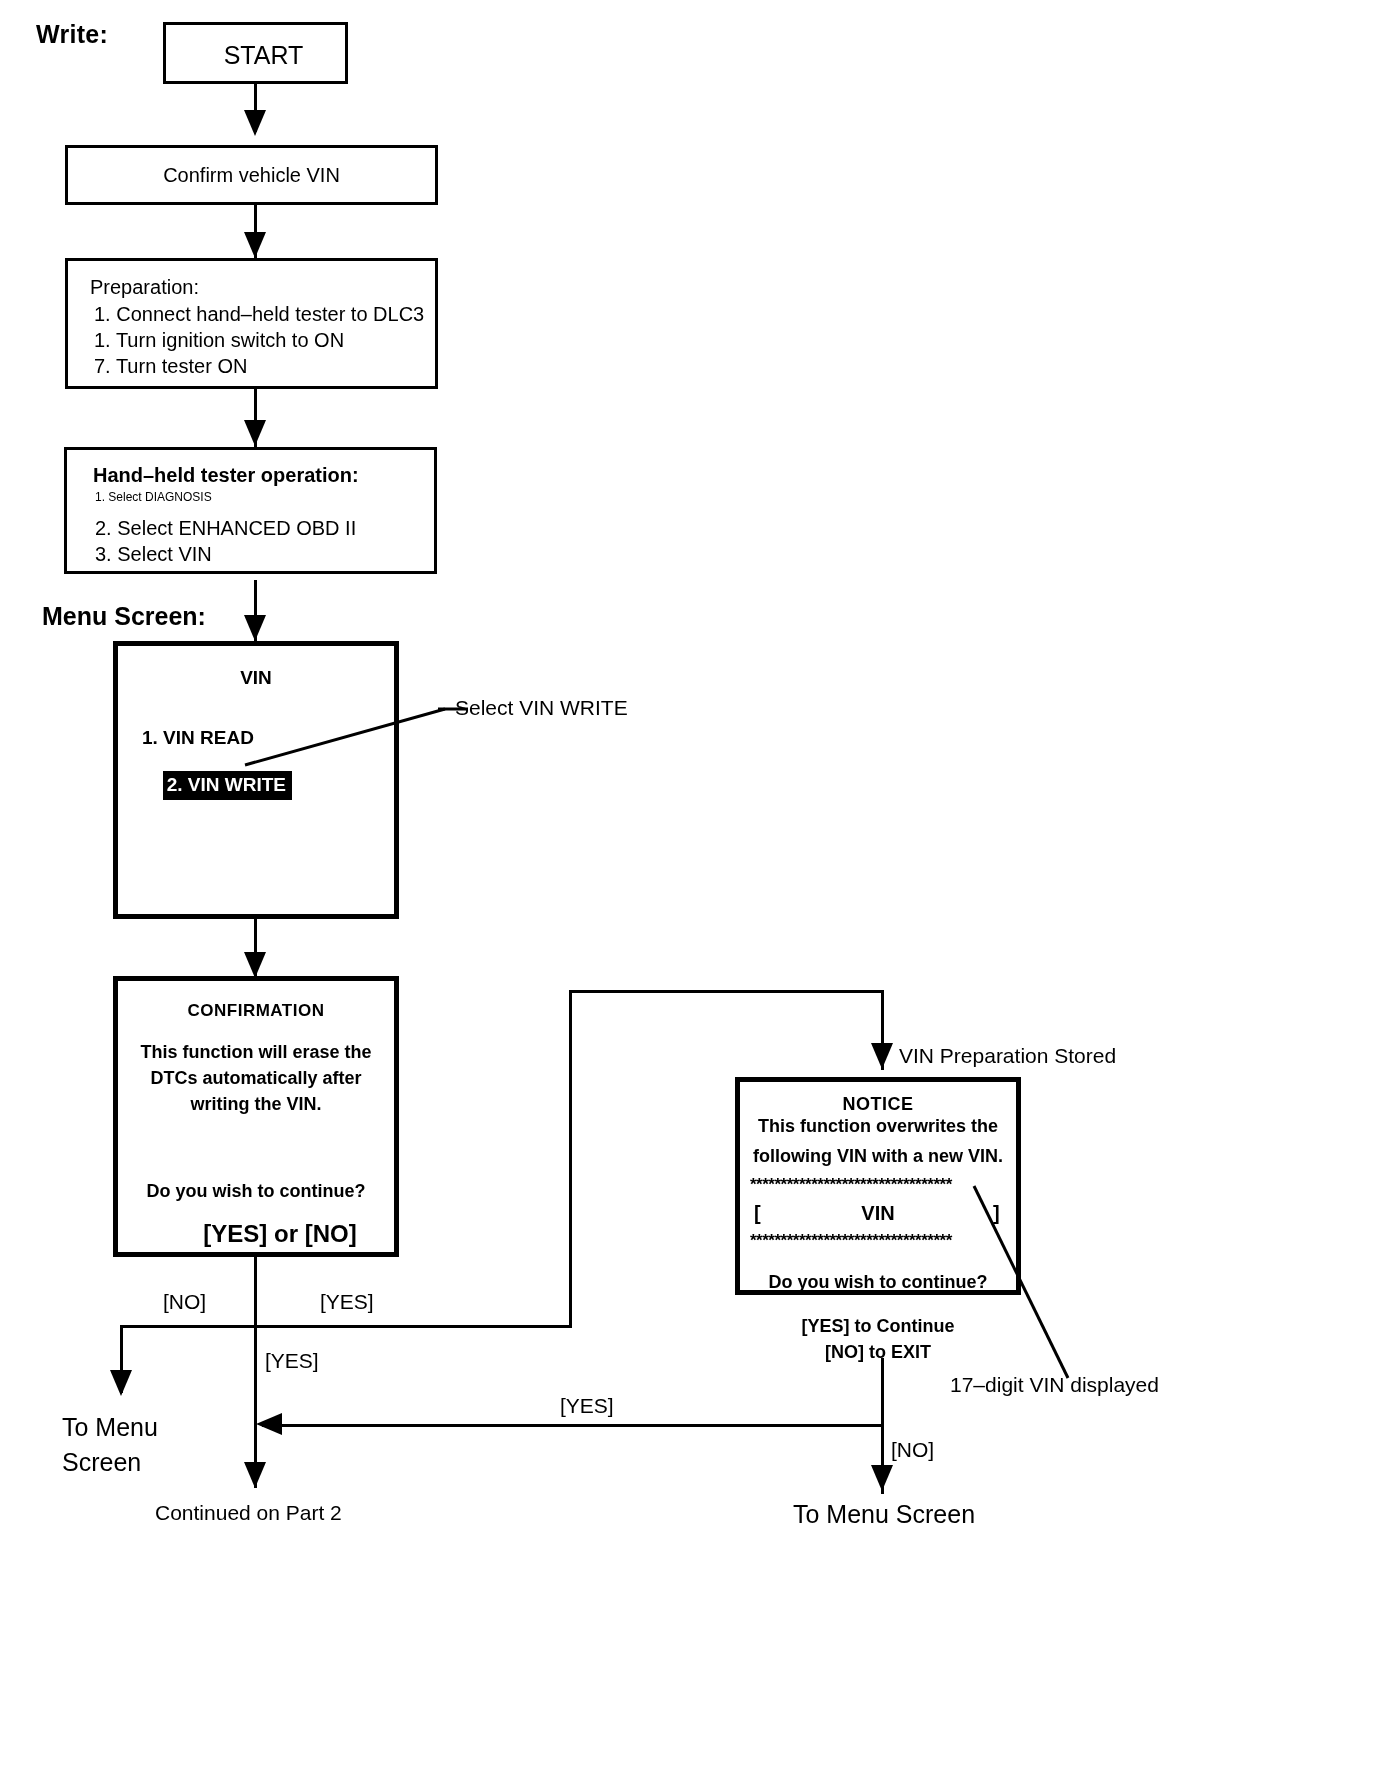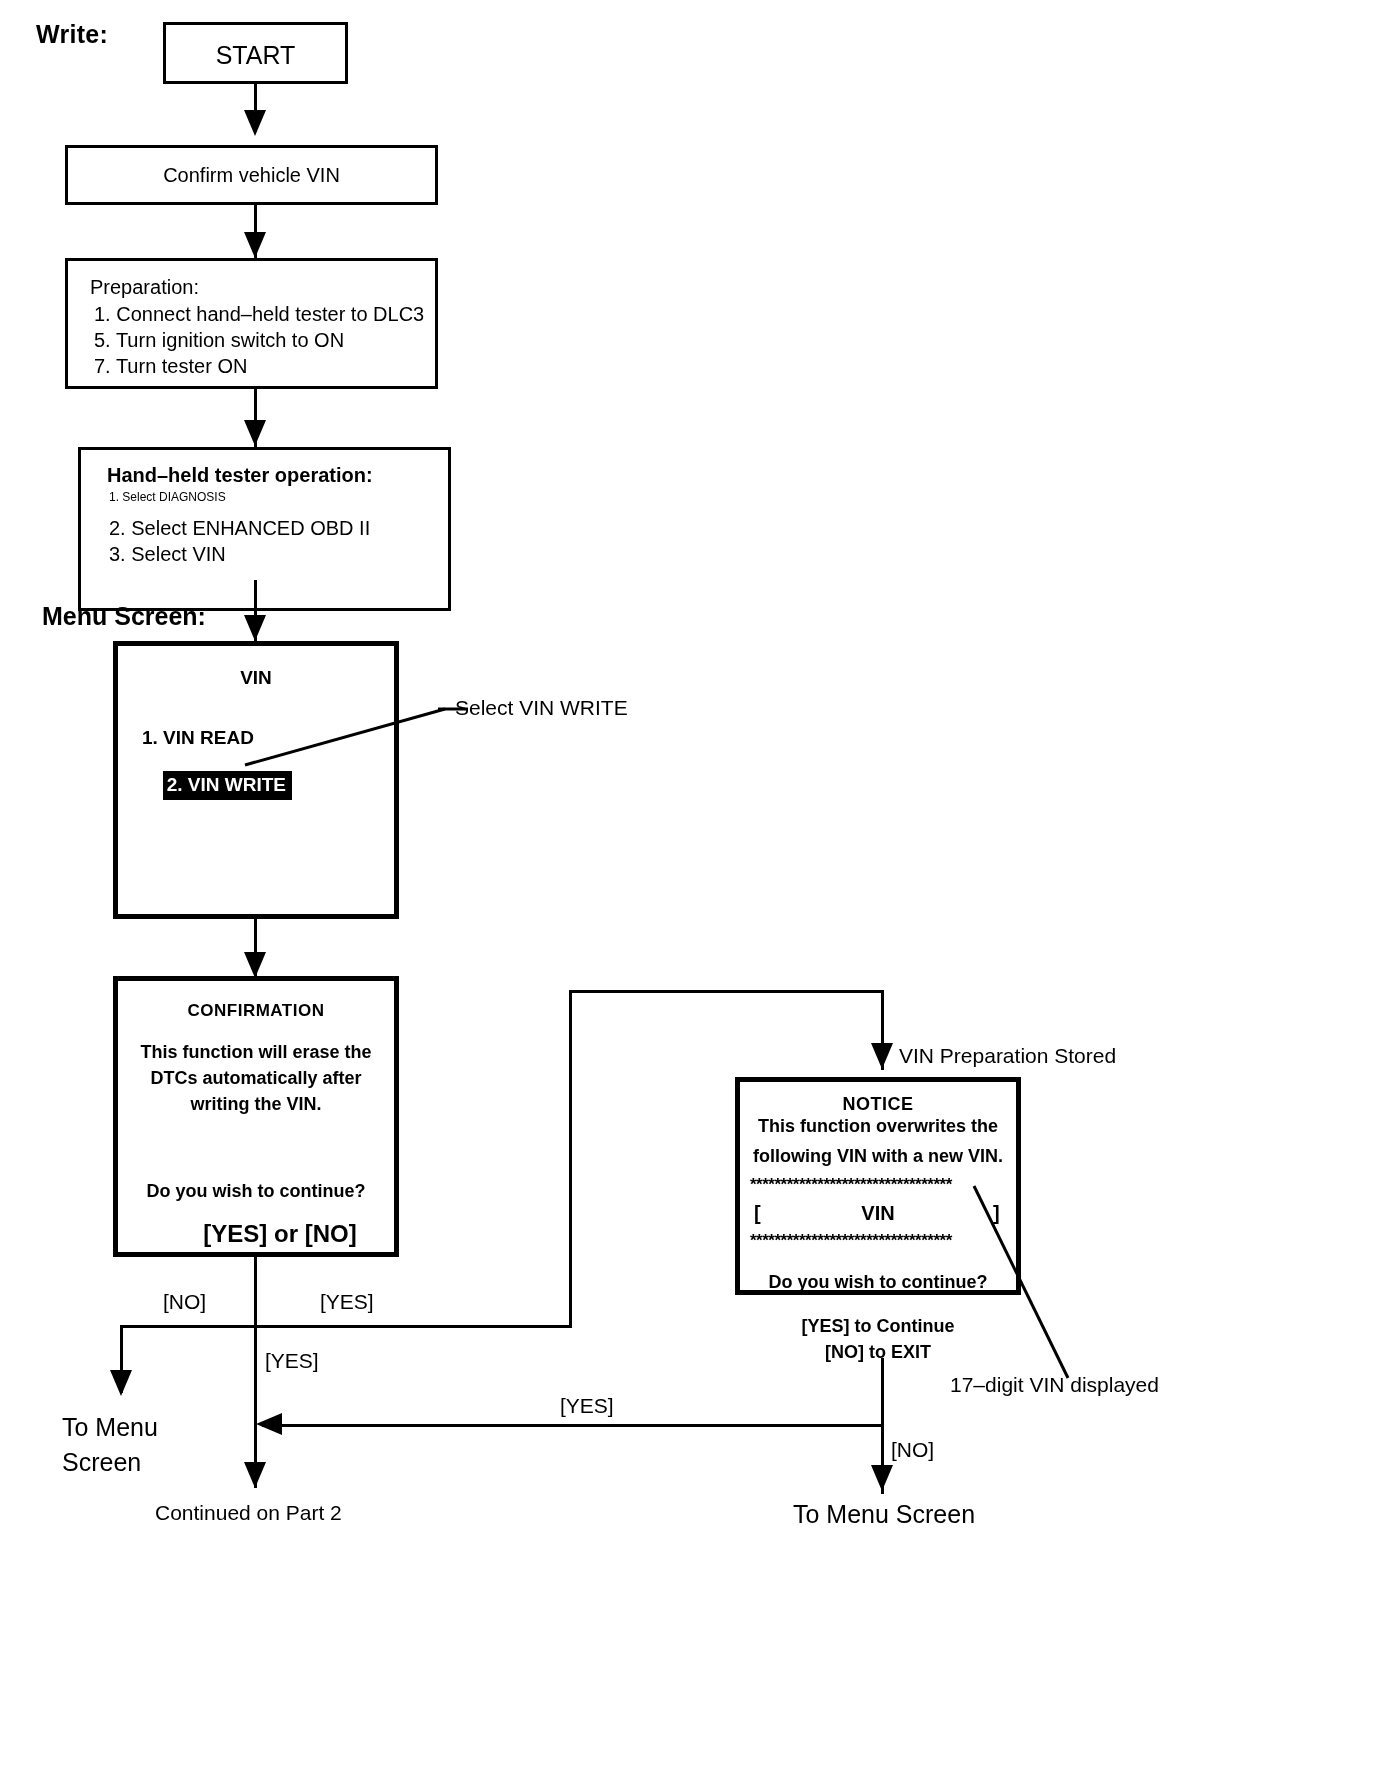--- a/index.html
+++ b/index.html
@@ -61,44 +61,44 @@
   .stars{letter-spacing:-0.5px;}
 </style>
 </head>
 <body>
 
 <div id="page">
 
   <div class="lbl bold" style="left:36px; top:18px; font-size:25px; letter-spacing:0.3px;">Write:</div>
 
   <div class="box" style="left:163px; top:22px; width:185px; height:62px;">
-    <div class="boxtext ctr" style="top:14px; font-size:25px;">START</div>
+    <div class="boxtext ctr" style="top:14px; font-size:25px;padding-left:8px;">START</div>
   </div>
 
   <div class="vline" style="left:254px; top:84px; height:48px;"></div>
   <div class="arrowdown" style="left:244px; top:110px;"></div>
 
   <div class="box" style="left:65px; top:145px; width:373px; height:60px;">
     <div class="boxtext ctr" style="top:14px; font-size:20px;">Confirm vehicle VIN</div>
   </div>
 
   <div class="vline" style="left:254px; top:205px; height:53px;"></div>
   <div class="arrowdown" style="left:244px; top:232px;"></div>
 
   <div class="box" style="left:65px; top:258px; width:373px; height:131px;">
     <div class="boxtext" style="left:22px; top:13px; font-size:20px;">Preparation:</div>
     <div class="boxtext" style="left:26px; top:40px; font-size:20px;">1. Connect hand–held tester to DLC3</div>
-    <div class="boxtext" style="left:26px; top:66px; font-size:20px;">5. Turn ignition switch to ON</div>
+    <div class="boxtext" style="left:26px; top:66px; font-size:20px;">1. Turn ignition switch to ON</div>
     <div class="boxtext" style="left:26px; top:92px; font-size:20px;">7. Turn tester ON</div>
   </div>
 
   <div class="vline" style="left:254px; top:389px; height:58px;"></div>
   <div class="arrowdown" style="left:244px; top:420px;"></div>
 
-  <div class="box" style="left:78px; top:447px; width:373px; height:164px;">
+  <div class="box" style="left:64px; top:447px; width:373px; height:127px;">
     <div class="boxtext bold" style="left:26px; top:12px; font-size:20px;">Hand–held tester operation:</div>
     <div class="boxtext" style="left:28px; top:39px; font-size:12px;">1. Select DIAGNOSIS</div>
     <div class="boxtext" style="left:28px; top:65px; font-size:20px;">2. Select ENHANCED OBD II</div>
     <div class="boxtext" style="left:28px; top:91px; font-size:20px;">3. Select VIN</div>
   </div>
 
   <div class="vline" style="left:254px; top:580px; height:62px;"></div>
   <div class="arrowdown" style="left:244px; top:615px;"></div>
 
   <div class="lbl bold" style="left:42px; top:600px; font-size:25px;">Menu Screen:</div>

